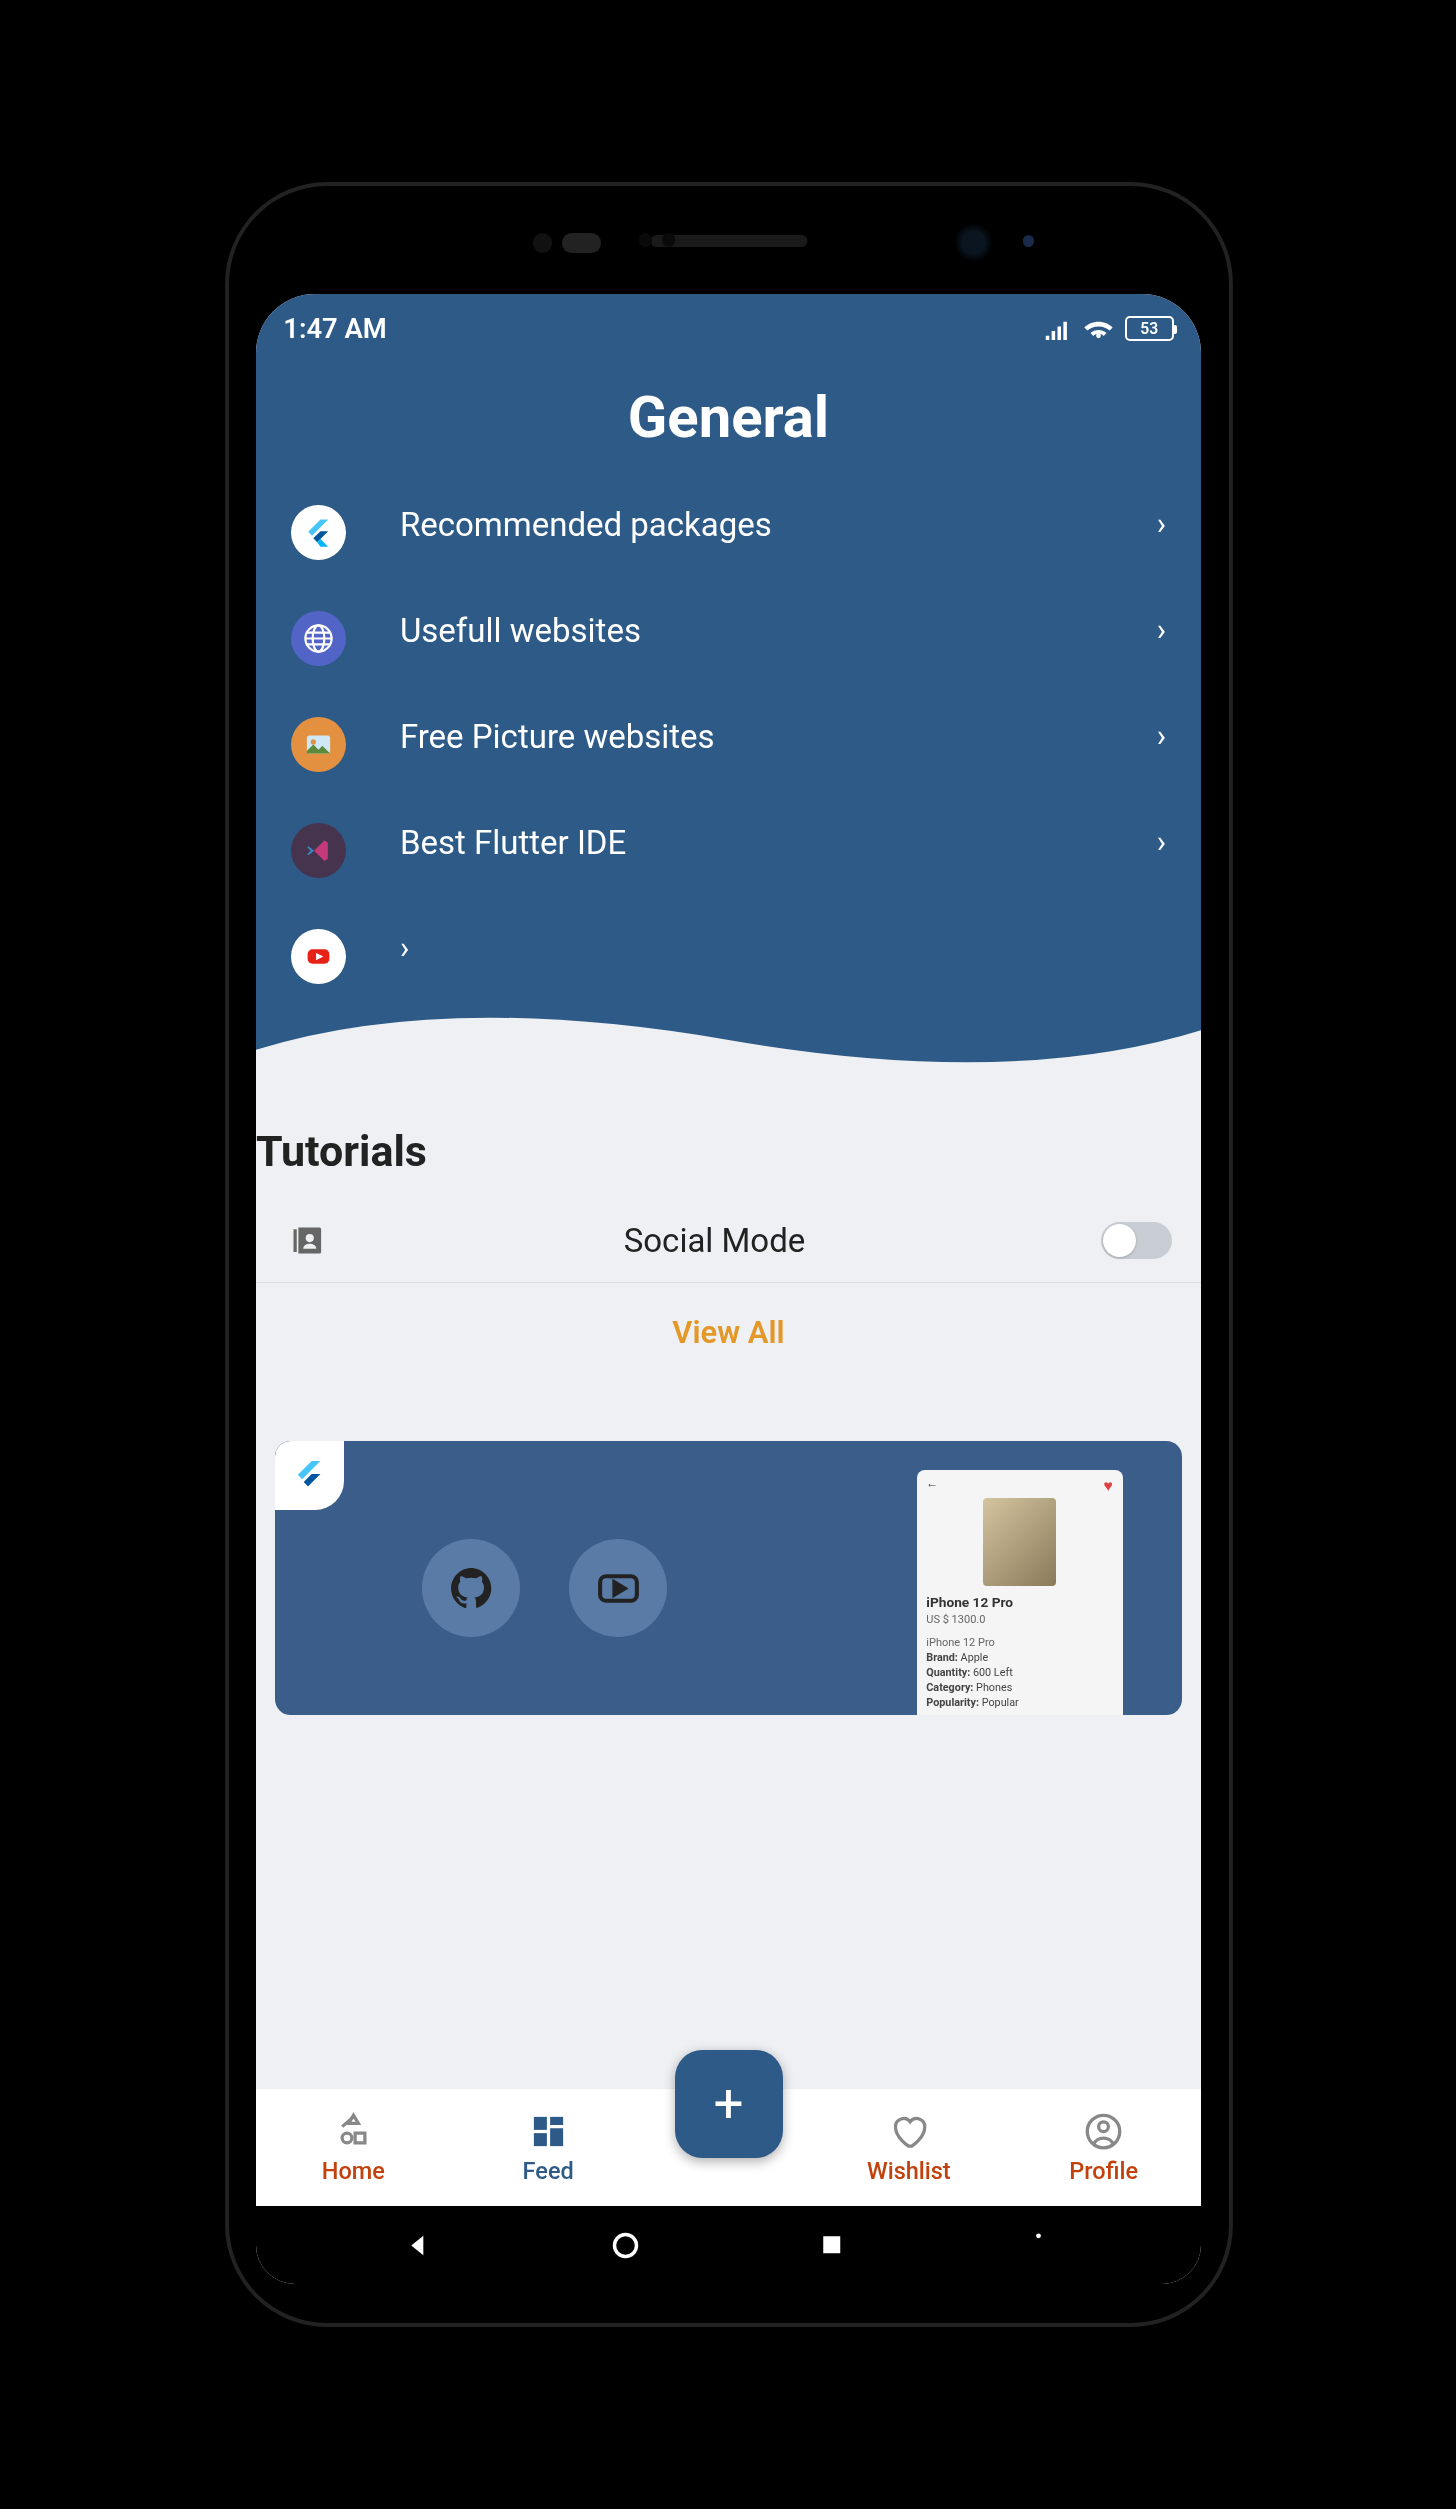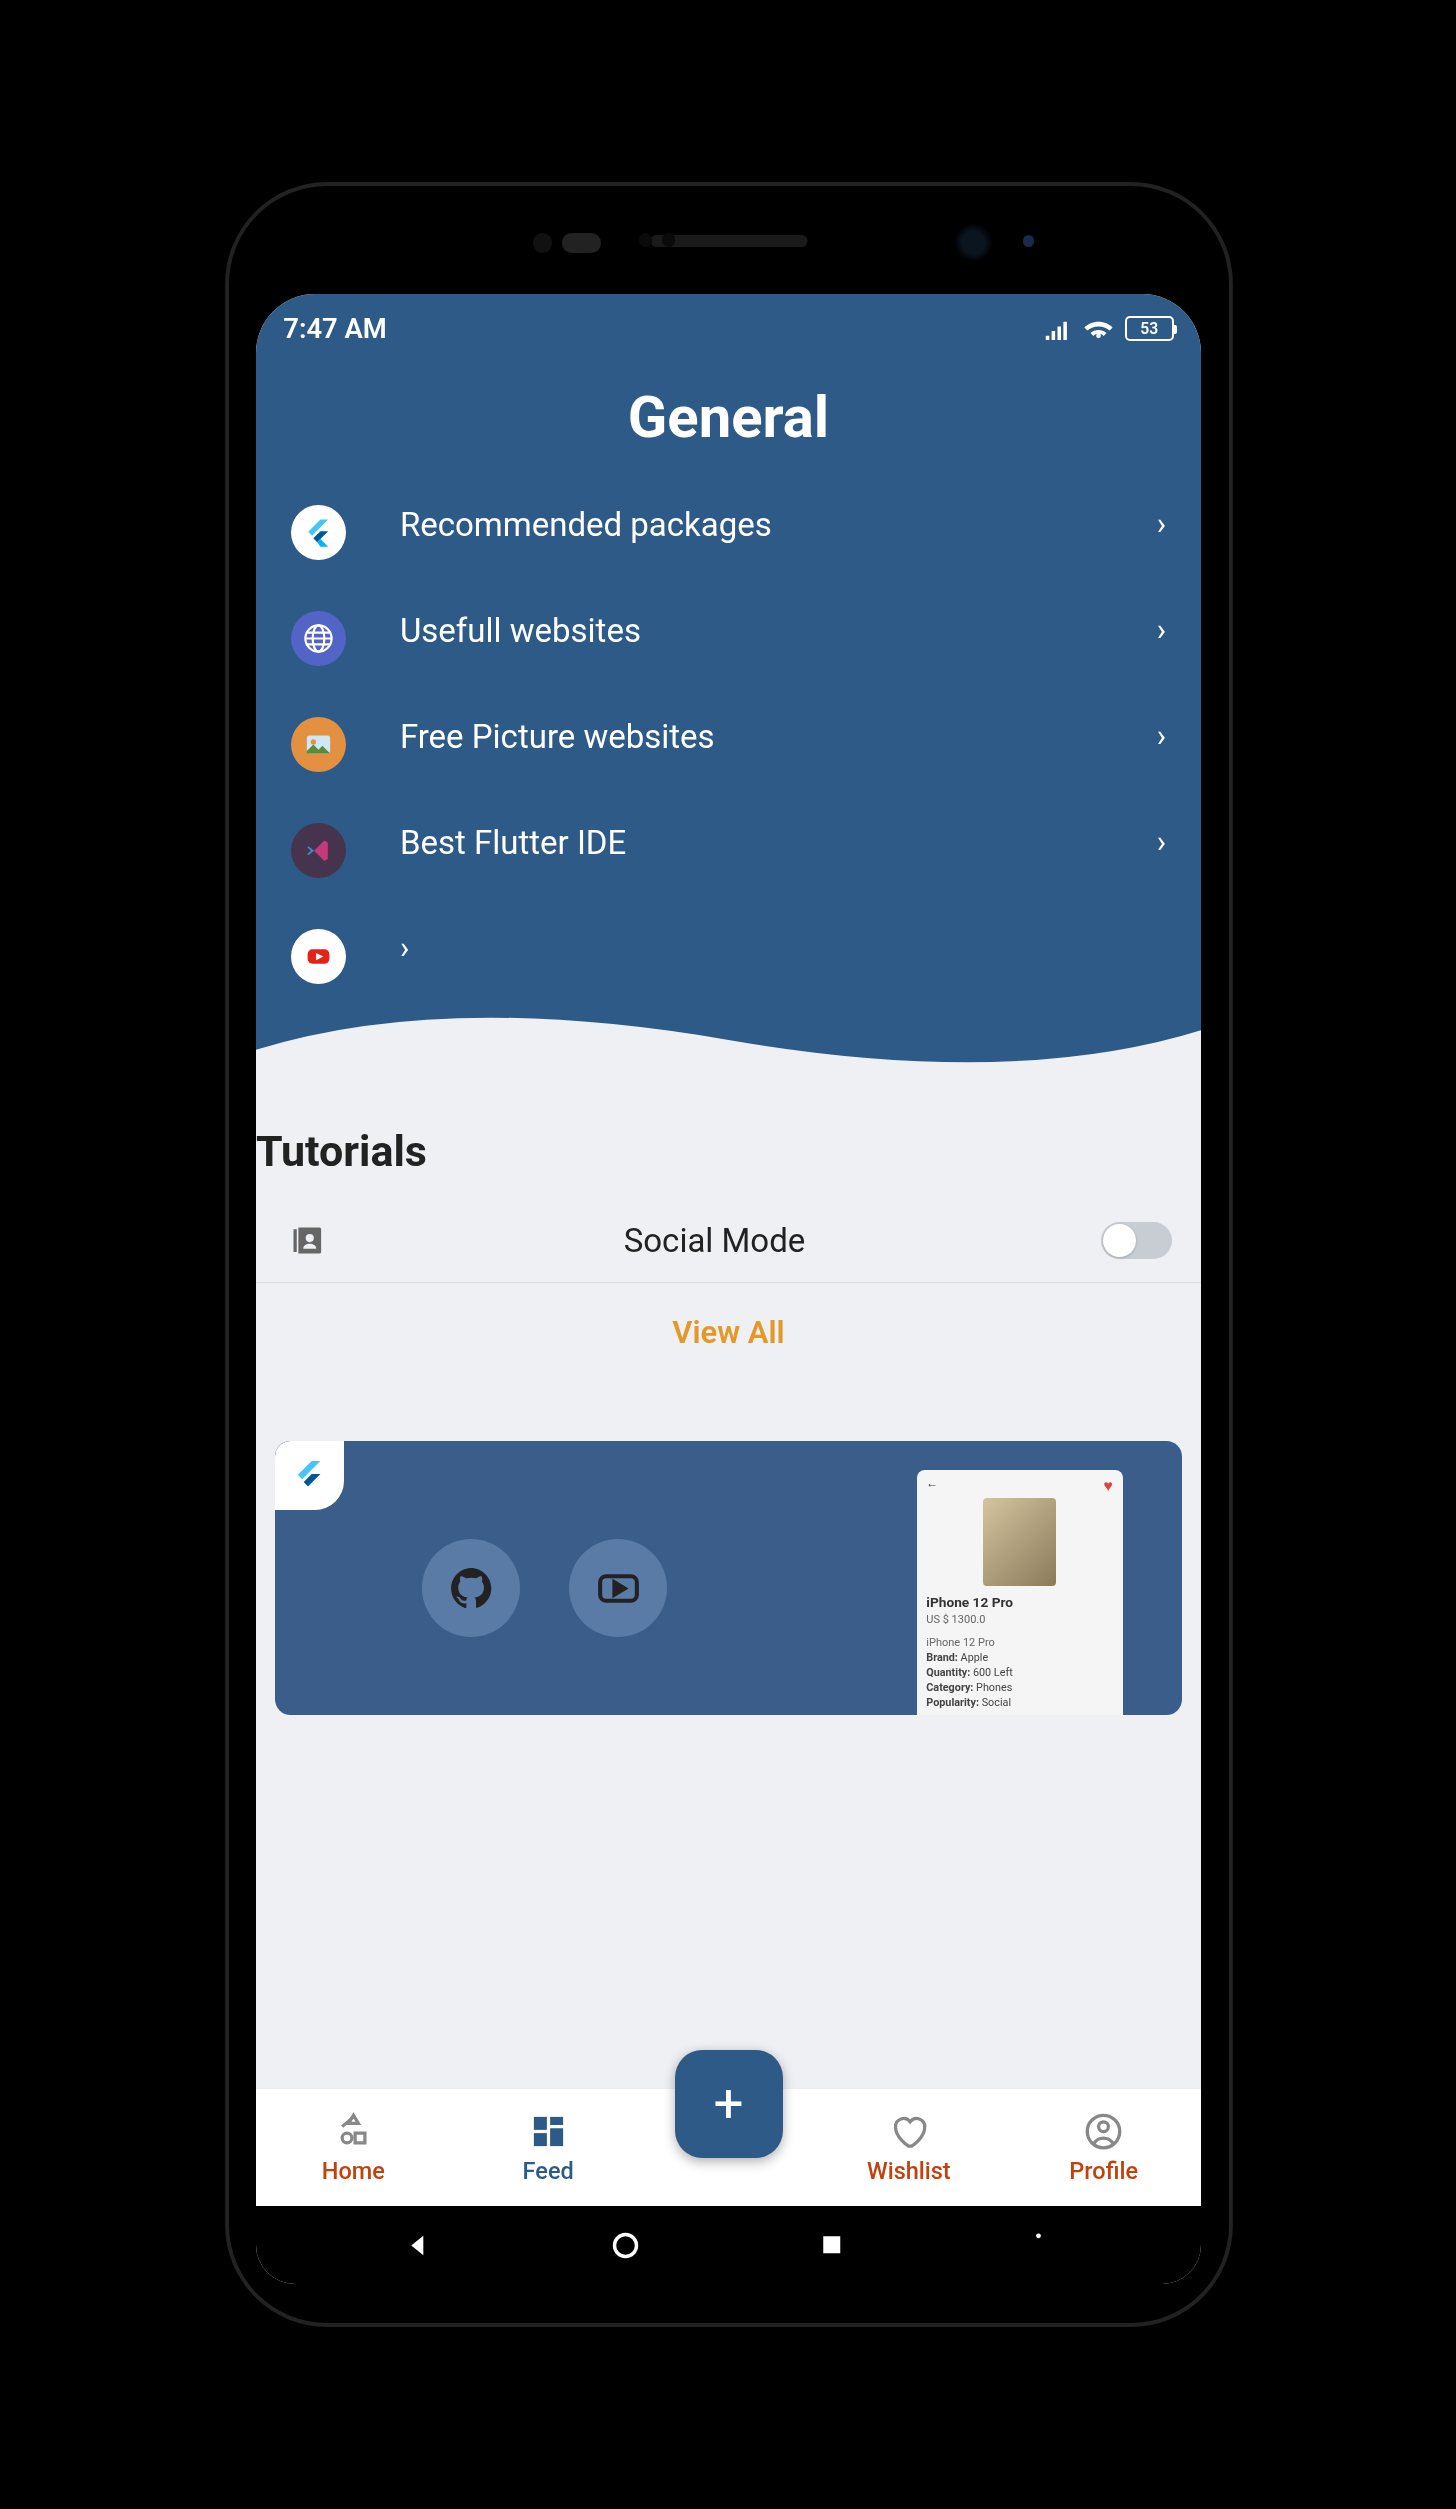--- a/index.html
+++ b/index.html
@@ -289,21 +289,21 @@
   <div class="sensor1"></div>
     <div class="sensor2"></div>
     <div class="sensor3"></div>
     <div class="sensor4"></div>
   <div class="camera"></div>
     <div class="dot"></div>
 
   <div class="screen">
 
     <div class="status-bar">
-      <span>7:47 AM</span>
+      <span>1:47 AM</span>
       <div class="status-right">
         <svg class="signal-icon" viewBox="0 0 24 20">
             <path fill="#fff" d="M2 16h3v4H2zM7 12h3v8H7zM12 8h3v12h-3zM17 4h3v16h-3z"></path>
           </svg>
         <svg class="wifi-icon" viewBox="0 0 24 20">
             <path fill="#fff" d="M12 18a2 2 0 100-4 2 2 0 000 4zM12 4C7 4 2.7 6 0 9l2.5 2.5C4.6 9.4 8 8 12 8s7.4 1.4 9.5 3.5L24 9c-2.7-3-7-5-12-5zm0 7c-2.6 0-5 1-6.8 2.7l2.4 2.4c1.1-1.1 2.7-1.8 4.4-1.8s3.3.7 4.4 1.8l2.4-2.4C17 12 14.6 11 12 11z"></path>
           </svg>
         <div class="battery-box">
             <span>53</span>
           </div>
@@ -415,21 +415,21 @@
               <span>←</span>
               <span class="heart-red">♥</span>
             </div>
           <div class="preview-img"></div>
           <div class="preview-title">iPhone 12 Pro</div>
           <div class="preview-sub">US $ 1300.0</div>
           <div class="preview-sub" style="margin-top:7.8px">iPhone 12 Pro</div>
           <div class="preview-row"><b>Brand:</b> <span>Apple</span></div>
           <div class="preview-row"><b>Quantity:</b> <span>600 Left</span></div>
           <div class="preview-row"><b>Category:</b> <span>Phones</span></div>
-          <div class="preview-row"><b>Popularity:</b> <span>Social</span></div>
+          <div class="preview-row"><b>Popularity:</b> <span>Popular</span></div>
         </div>
       </div>
     </div>
 
     <div class="bottom-nav">
       <div class="nav-item">
         <div class="nav-icon">
           <svg width="39" height="39" viewBox="0 0 24 24" fill="none" stroke="#888" stroke-width="2">
               <path d="M12 3l-7 6v0M5 9v0"></path>
               <path d="M12 2l3 5H9z"></path>

